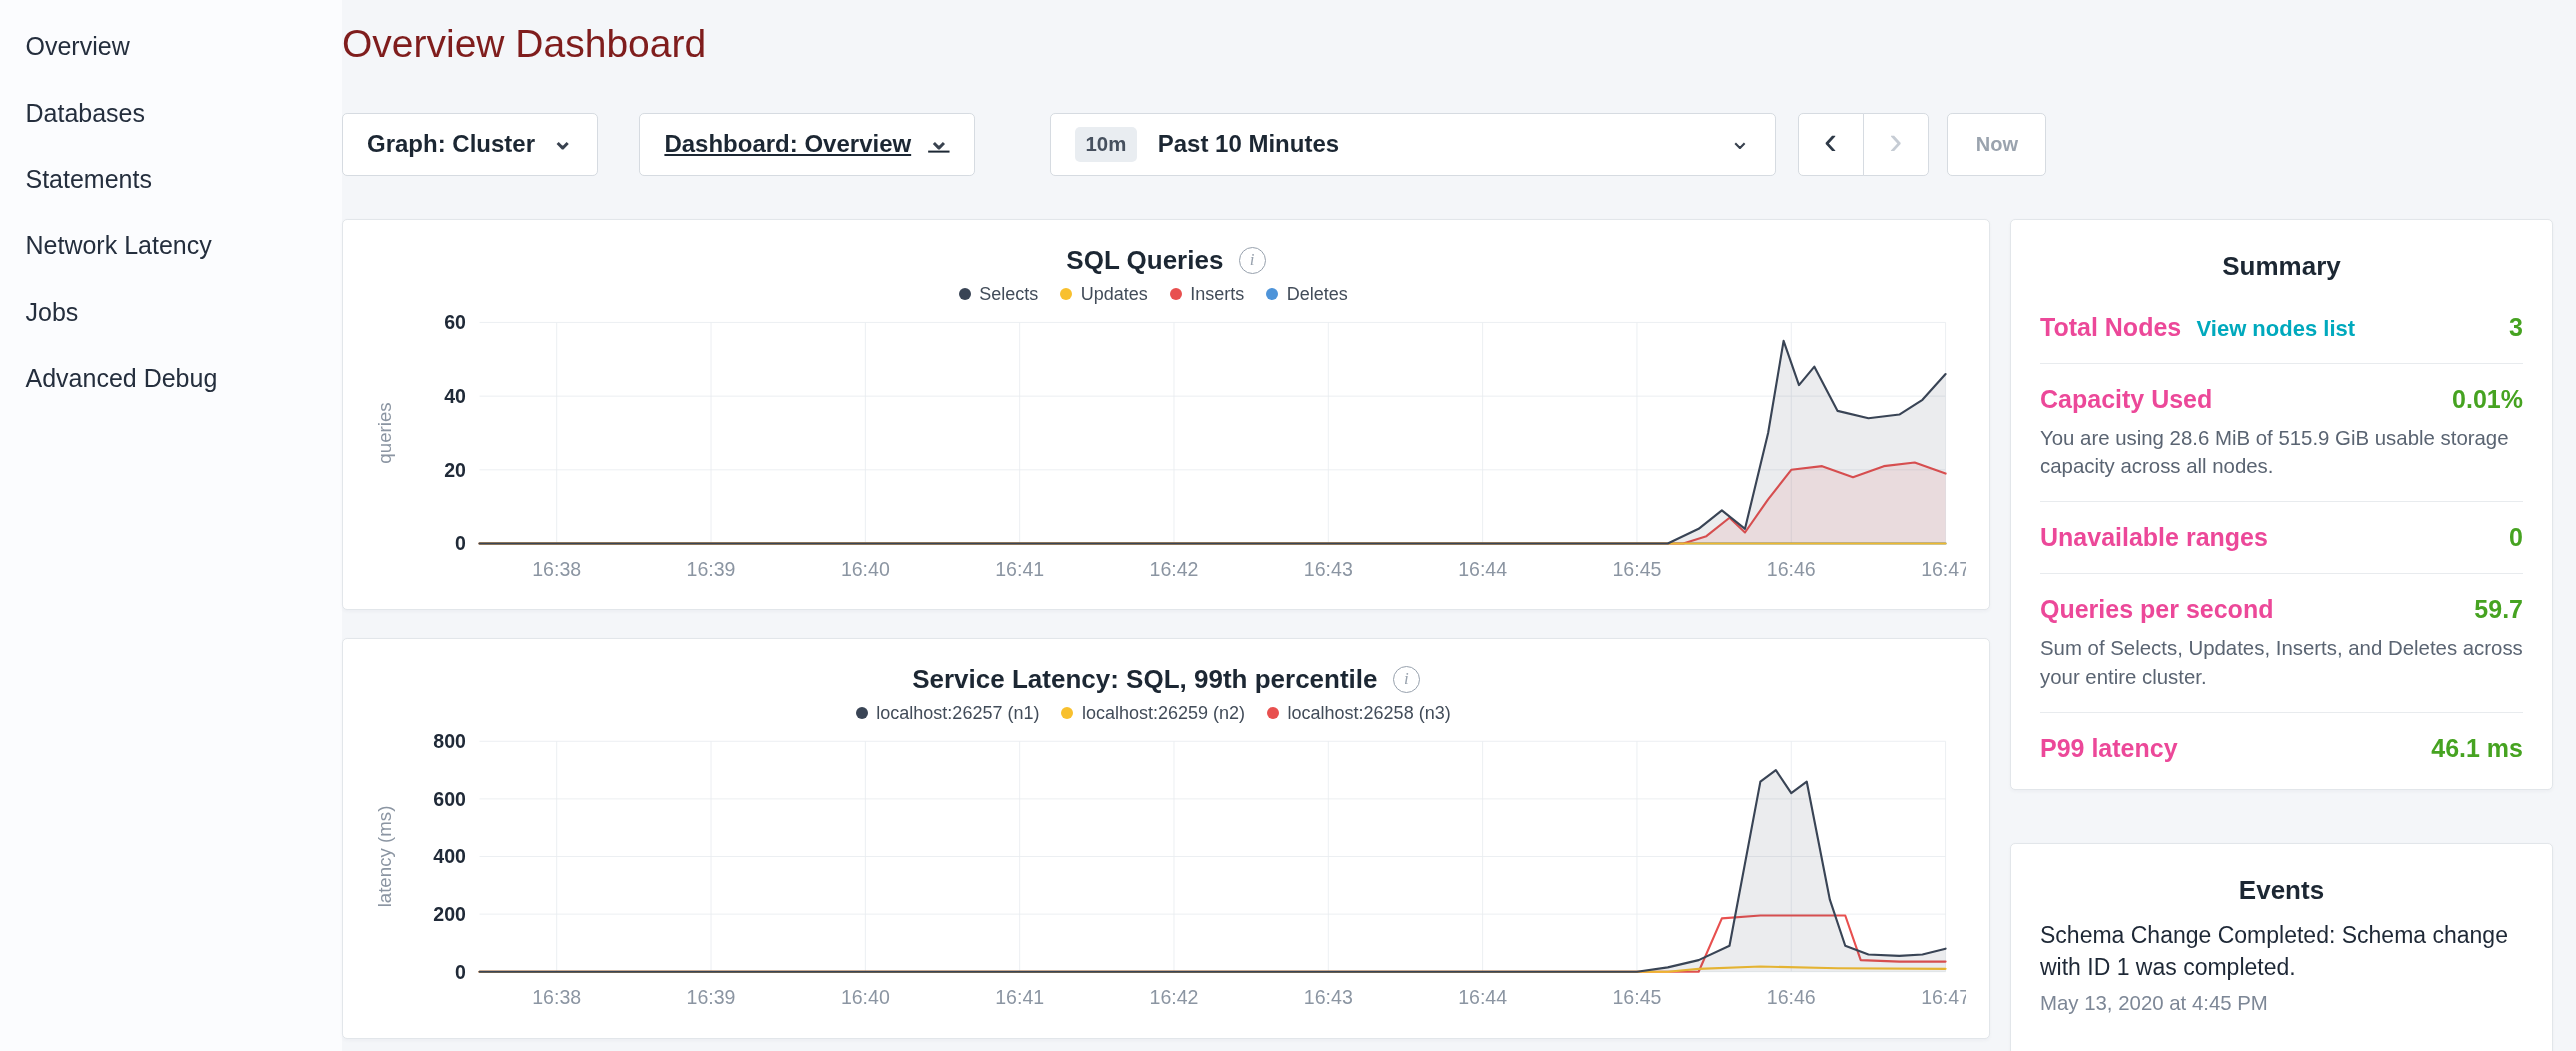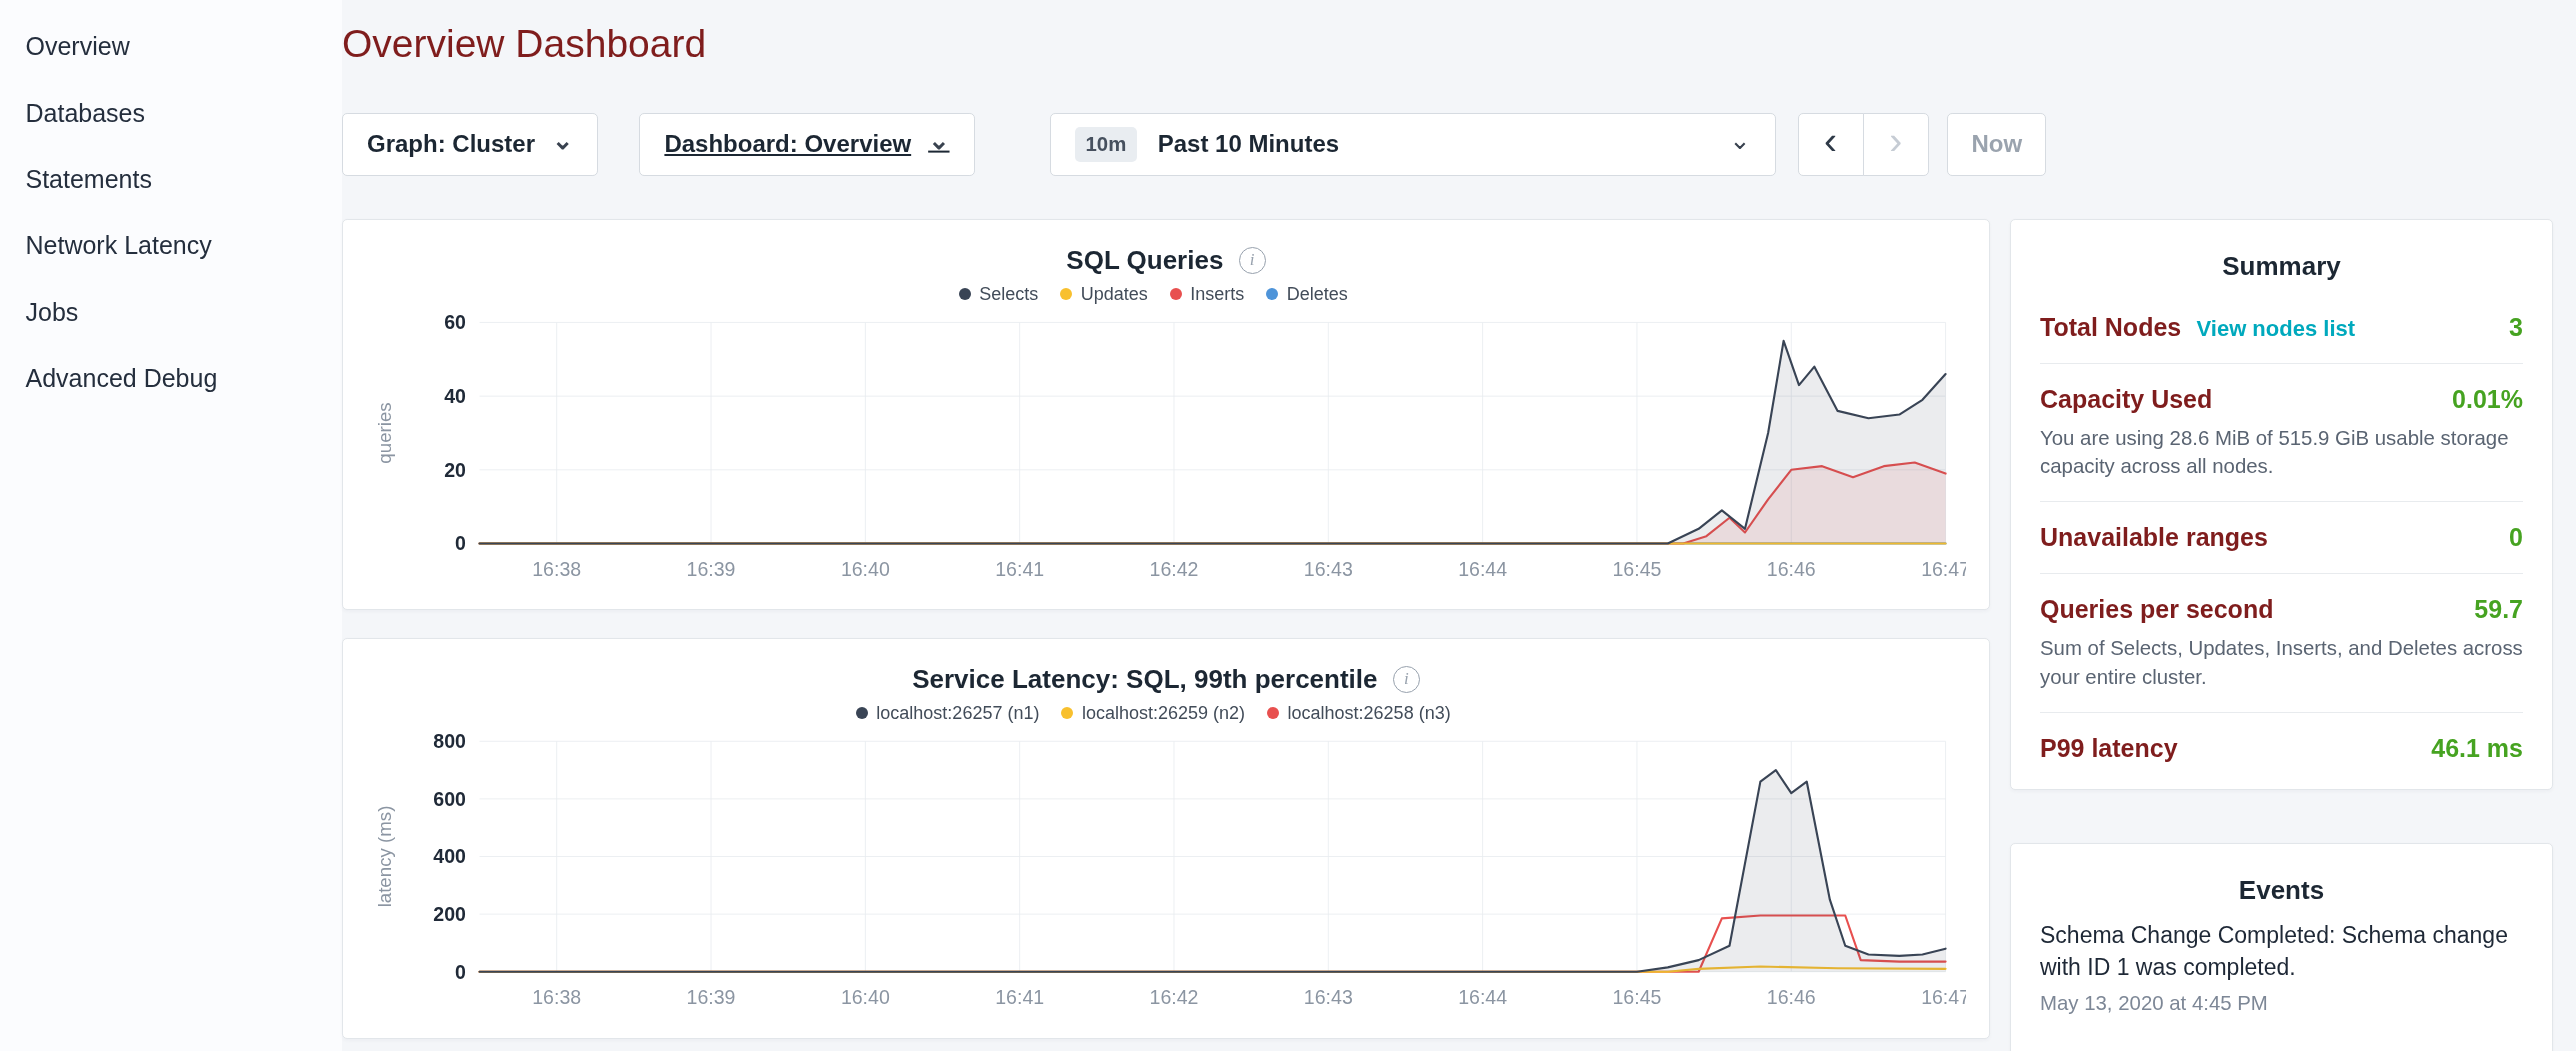--- a/index.html
+++ b/index.html
@@ -54,21 +54,21 @@
     width:66px; height:63px; background:#fff; border:0.9px solid #d6dbe1;
     display:flex; align-items:center; justify-content:center;
     font-size:39px; color:#2f3a48; padding-bottom:6.8px;
   }
   .nav-btn.prev { border-radius:5.1px 0 0 5.1px; }
   .nav-btn.next { border-radius:0 5.1px 5.1px 0; margin-left:-0.9px; }
   .nav-btn.disabled { color:#c6ccd4; }
   .now-btn {
     margin-left:18.7px; width:99px; height:63px; background:#fff;
     border:0.9px solid #d6dbe1; border-radius:5.1px;
-    font-size:24px; font-weight:bold; color:#9aa3ae;
+    font-size:20px; font-weight:bold; color:#9aa3ae;
   }
 
   
   .card {
     position:absolute; background:#fff; border:0.9px solid #e2e6ea;
     border-radius:5.1px; box-shadow:0 1.7px 3.4px rgba(20,30,50,0.03);
   }
   #chart-card-0 { left:342px; top:219px; width:1648px; height:391px; padding:22px 25.5px; }
   #chart-card-1 { left:342px; top:638px; width:1648px; height:401px; padding:22px 25.5px; }
   #summary-card { left:2010px; top:219px; width:543px; height:571px; padding:25.5px 29px; }
@@ -89,21 +89,21 @@
   }
   .legend-item { display:inline-flex; align-items:center; gap:8.5px; font-size:18px; color:#424c59; cursor:pointer; }
   .legend-dot { width:12px; height:12px; border-radius:50%; display:inline-block; }
   .chart-plot { margin-top:5.1px; }
 
   
   .panel-title { margin:5.1px 0 10.2px; text-align:center; font-size:26px; font-weight:bold; color:#1c2733; }
   .sum-row { padding:21px 0; border-bottom:0.9px solid #e8ebee; }
   .sum-row:last-child { border-bottom:none; }
   .sum-head { display:flex; align-items:baseline; }
-  .sum-label { font-size:25px; font-weight:bold; color:#7f1d1d; }
+  .sum-label { font-size:25px; font-weight:bold; color:#ec4899; }
   .sum-link { font-size:22px; font-weight:bold; color:#00a9bd; margin-left:15.3px; cursor:pointer; }
   .sum-value { margin-left:auto; font-size:25px; font-weight:bold; color:#46a321; white-space:nowrap; }
   .sum-desc { margin-top:10.2px; font-size:20.4px; color:#5a6472; line-height:1.38; }
 
   
   .event-msg { margin-top:13.6px; font-size:23px; color:#1e2836; line-height:1.4; }
   .event-time { margin-top:8.5px; font-size:20.4px; color:#7d8796; }
 </style>
 </head>
 <body>

